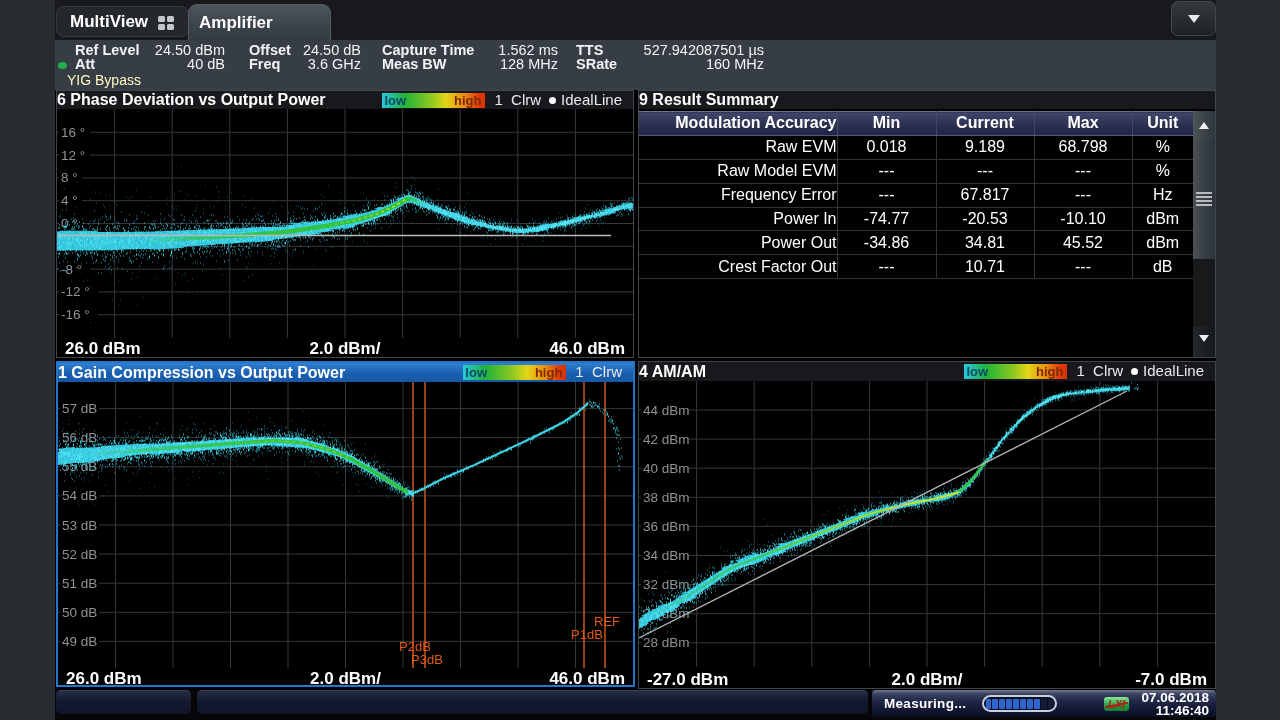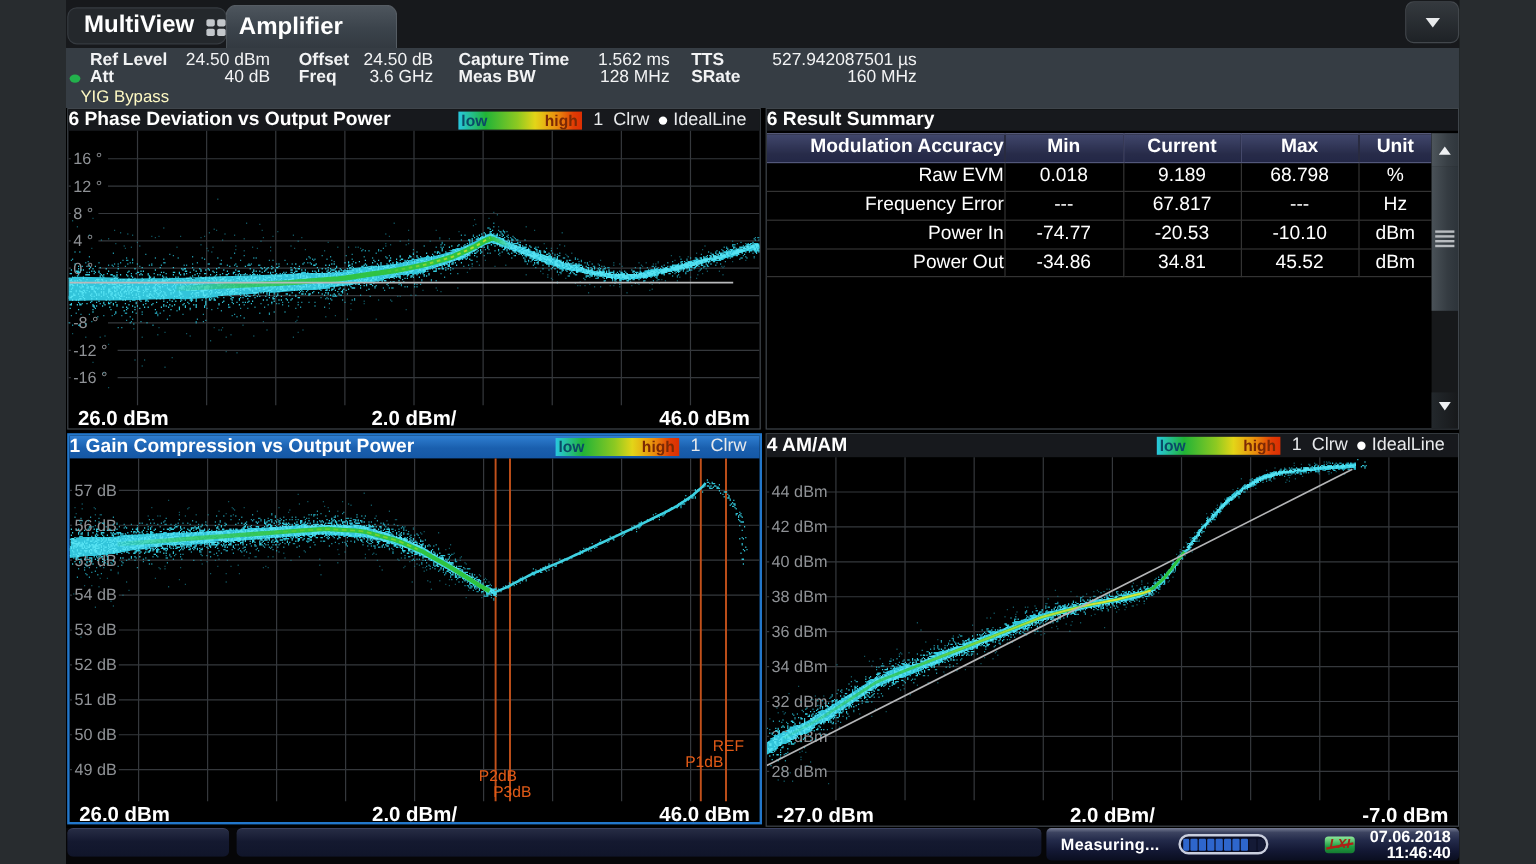--- a/index.html
+++ b/index.html
@@ -1,18 +1,18 @@
 <!DOCTYPE html>
 <html><head><meta charset="utf-8"><style>
 *{margin:0;padding:0;box-sizing:border-box}
 body{width:1280px;height:720px;background:#282c2f;font-family:"Liberation Sans",sans-serif;position:relative;overflow:hidden}
 .abs{position:absolute}
 #stage{position:absolute;left:55px;top:0;width:1161px;height:720px;background:#000}
 #tabstrip{position:absolute;left:0;top:0;width:1161px;height:40px;background:#17191c}
-.tab{position:absolute;color:#fff;font-weight:bold;font-size:20px}
+.tab{position:absolute;color:#fff;font-weight:bold;font-size:17px}
 #tab-mv{left:1px;top:6px;width:133px;height:31px;background:#24282c;border:1px solid #363b40;border-radius:8px;display:flex;align-items:center;padding-left:13px}
 #tab-amp{left:133px;top:4px;width:143px;height:36px;background:linear-gradient(#4d555d,#3b434b 55%,#333a41);border:1px solid #555c63;border-bottom:none;border-radius:9px 9px 0 0;display:flex;align-items:center;padding-left:10px}
 .mvicon{display:inline-block;width:17px;height:16px;margin-left:10px;position:relative}
 .mvicon i{position:absolute;width:7px;height:6px;background:#c3c7cb;border-radius:1.5px}
 #ddbtn{position:absolute;left:1116px;top:1px;width:45px;height:35px;background:linear-gradient(#34393e,#1e2226);border:1px solid #42474c;border-radius:7px;display:flex;align-items:center;justify-content:center}
 #ddbtn:after{content:"";width:0;height:0;border:6px solid transparent;border-top:8px solid #e8eaec;margin-top:7px}
 #hdr{position:absolute;left:0;top:40px;width:1161px;height:50px;background:#363d44;color:#f2f3f4;font-size:14.5px}
 #hdr .lab{position:absolute;font-weight:bold}
 #hdr .val{position:absolute;text-align:right}
 #led{position:absolute;left:3px;top:22px;width:9px;height:7px;background:#22b14c;border-radius:50%}
@@ -166,21 +166,21 @@
 <path d="M260.0 136.3 L263.1 135.8 L266.3 135.3 L269.4 134.9 L272.6 134.4 L275.7 133.8 L278.8 133.2 L282.0 132.6 L285.1 131.9 L288.2 131.3 L291.4 130.7 L294.5 130.1 L297.7 129.4 L300.8 128.5 L303.9 127.6 L307.1 126.7 L310.2 125.8 L313.3 125.0 L316.5 124.1 L319.6 123.2 L322.8 121.8 L325.9 120.4 L329.0 119.0 L332.2 117.6 L335.3 116.2 L338.4 114.7 L341.6 112.8 L344.7 110.9 L347.9 109.0 L351.0 107.2" stroke="url(#yy7)" stroke-width="1.6" fill="none" filter="url(#soft)" stroke-dasharray="3 3"></path>
 <line x1="1" y1="144.5" x2="554" y2="144.5" stroke="#b9babc" stroke-width="1.4"></line>
       </svg>
       <div class="xaxis" style="top:248px">
         <span class="l">26.0 dBm</span>
         <span class="c">2.0 dBm/</span>
         <span class="r">46.0 dBm</span>
       </div>
     </div>
     <div class="win" style="left:583px;top:90px;width:578px;height:268px;overflow:hidden">
-      <div class="title">6 Result Summary</div>
+      <div class="title">9 Result Summary</div>
       <table class="res" style="position:absolute;left:0;top:20px">
         <colgroup>
           <col style="width:198px">
           <col style="width:99px">
           <col style="width:98px">
           <col style="width:98px">
           <col style="width:61px">
         </colgroup>
         <tbody>
           <tr class="hd">
@@ -191,39 +191,53 @@
             <td>Unit</td>
           </tr>
           <tr>
             <td>Raw EVM</td>
             <td>0.018</td>
             <td>9.189</td>
             <td>68.798</td>
             <td>%</td>
           </tr>
           <tr>
+            <td>Raw Model EVM</td>
+            <td>---</td>
+            <td>---</td>
+            <td>---</td>
+            <td>%</td>
+          </tr>
+          <tr>
             <td>Frequency Error</td>
             <td>---</td>
             <td>67.817</td>
             <td>---</td>
             <td>Hz</td>
           </tr>
           <tr>
             <td>Power In</td>
             <td>-74.77</td>
             <td>-20.53</td>
             <td>-10.10</td>
             <td>dBm</td>
           </tr>
           <tr>
             <td>Power Out</td>
             <td>-34.86</td>
             <td>34.81</td>
             <td>45.52</td>
             <td>dBm</td>
+          </tr>
+          <tr>
+            <td>Crest Factor Out</td>
+            <td>---</td>
+            <td>10.71</td>
+            <td>---</td>
+            <td>dB</td>
           </tr>
         </tbody>
       </table>
       <div id="sbar">
         <div class="sbtn" style="top:0">
           <div class="tri-u"></div>
         </div>
         <div class="sthumb" style="top:28px;height:120px">
           <div class="grip" style="top:53px"></div>
           <div class="grip" style="top:57px"></div>

